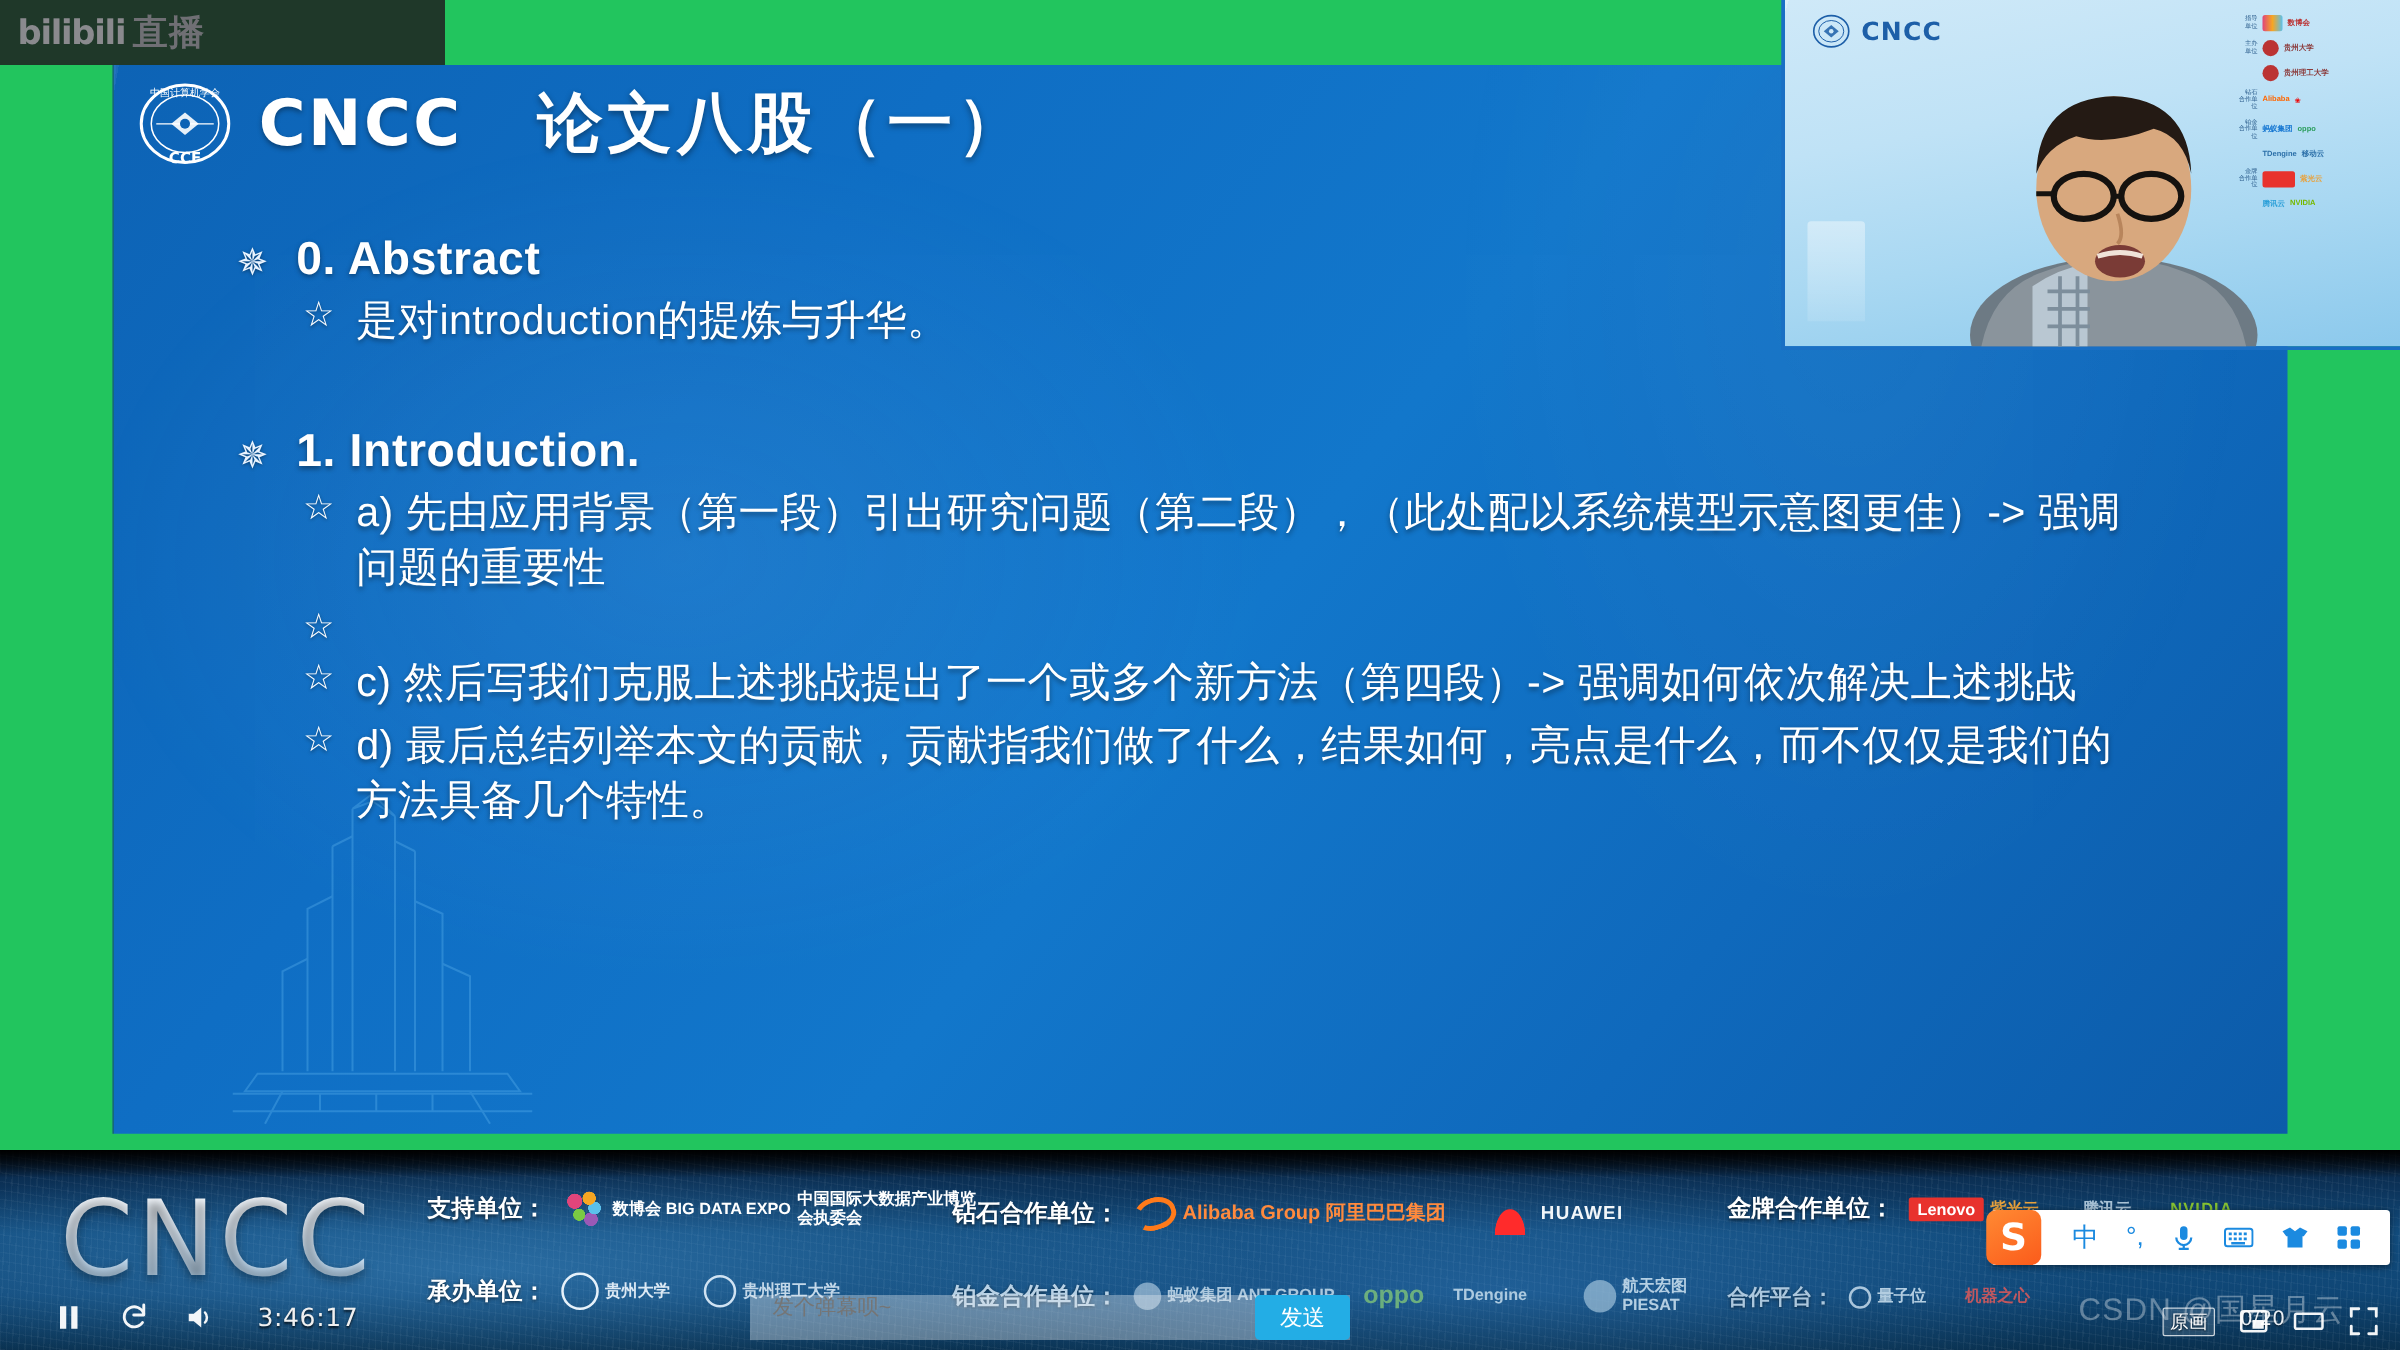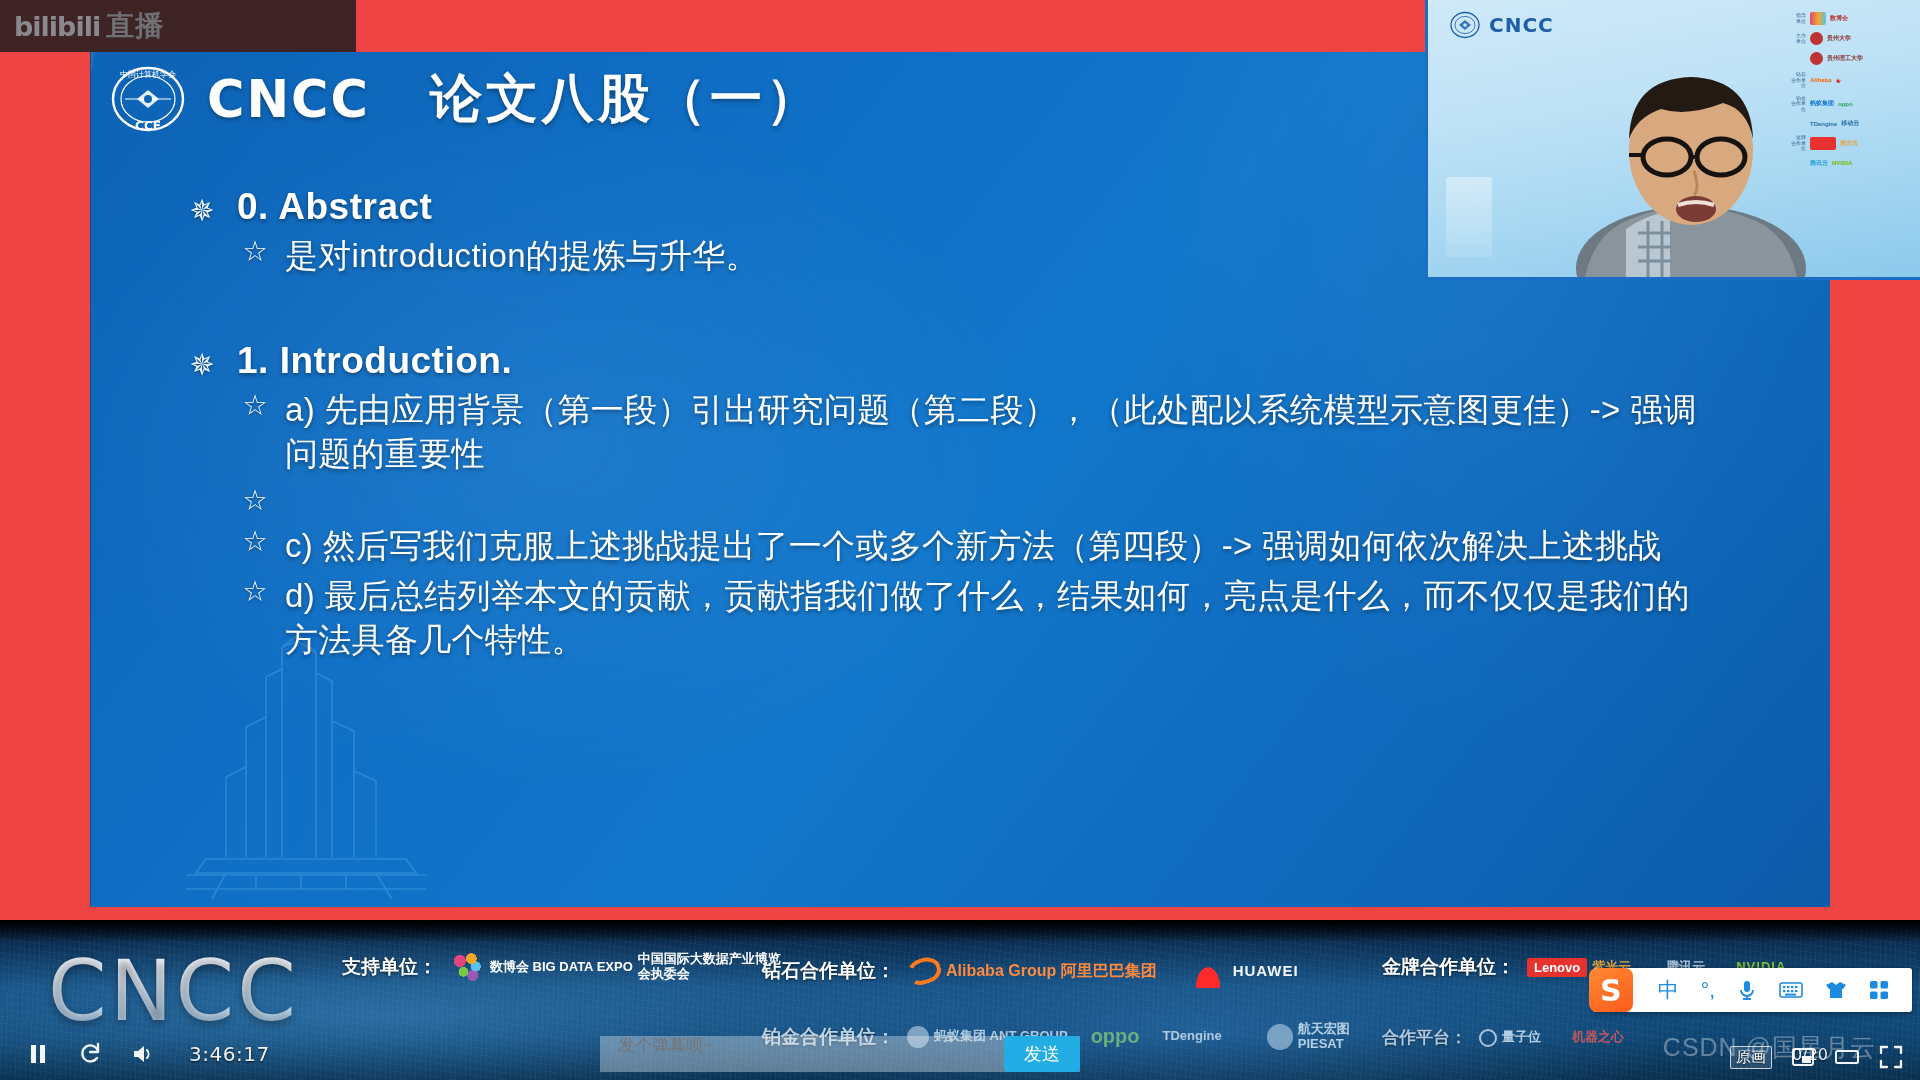--- a/index.html
+++ b/index.html
@@ -11,21 +11,21 @@
   
   .bili-wm { position:absolute; left:0; top:0; width:356px; height:52px;
     background:rgba(30,30,32,.85); display:flex; align-items:center; gap:6px;
     padding-left:14px; z-index:40; }
   .bili-logo { font-size:27px; font-weight:bold; color:#8a8a8e; letter-spacing:-1px;
     font-family:"DejaVu Sans",sans-serif; }
   .bili-zhibo { font-size:28px; color:#6f6f74; font-weight:bold; letter-spacing:1px; }
 
   
   .video-area { position:absolute; left:0; top:0; width:1920px; height:1080px;
-    background:#ef4444;padding-left:36px; }
+    background:#22c55e;padding-left:36px; }
 
   .slide { position:absolute; left:90px; top:52px; width:1740px; height:855px;
     background:linear-gradient(128deg,#0d63b5 0%,#0f6ec4 28%,#1277cb 52%,#0f69bc 76%,#0c5ba9 100%);
     overflow:hidden; border-left:1px solid #12507f; }
   
   .slide:before { content:""; position:absolute; inset:0;
     background:
       linear-gradient(100deg, rgba(255,255,255,.07) 0 4px, transparent 4px 34px),
       linear-gradient(95deg, rgba(255,255,255,.05) 0 2px, transparent 2px 19px),
       radial-gradient(ellipse 700px 500px at 26% 46%, rgba(160,215,255,.12), transparent 70%),
@@ -102,21 +102,21 @@
   .spon-grid { position:absolute; left:342px; top:14px; right:160px; height:130px; }
   .spon-row { position:absolute; display:flex; align-items:center; gap:12px; }
   .spon-lbl { color:#ffffff; font-size:19px; font-weight:bold; white-space:nowrap;
     text-shadow:0 1px 3px rgba(0,0,0,.6); }
   .spon-lbl.dim { color:#c6dced; opacity:.92; }
   .spon-logo { display:flex; align-items:center; gap:5px; }
   .logo-txt { font-size:13px; font-weight:bold; white-space:nowrap; line-height:1.15; }
 
   
   .ctrl-bar { position:absolute; left:0; bottom:0; width:1920px; height:52px; z-index:30;
-    display:flex; align-items:center; padding:0 11px; }
+    display:flex; align-items:center; padding:0 28px; }
   .ctrl-left { display:flex; align-items:center; gap:26px; padding-left:14px; }
   .ctrl-ico { width:26px; height:26px; cursor:pointer; opacity:.95; }
   .ctrl-time { color:#f0f0f0; font-size:20px; font-family:"DejaVu Sans",sans-serif;
     letter-spacing:.5px; margin-left:8px; text-shadow:0 1px 2px rgba(0,0,0,.8); }
 
   .danmaku-box { position:absolute; left:600px; bottom:8px; width:480px; height:36px;
     background:rgba(230,235,240,.38); border-radius:0; display:flex; align-items:flex-start;
     padding-left:18px; }
   .danmaku-input { background:transparent; border:none; outline:none; color:#fff;
     font-size:17px; width:330px; font-family:"Liberation Sans",sans-serif; }
@@ -313,20 +313,29 @@
             radial-gradient(circle at 30% 30%,#e0457b 18%,transparent 19%),
             radial-gradient(circle at 62% 22%,#f6a623 16%,transparent 17%),
             radial-gradient(circle at 74% 48%,#5bc0eb 16%,transparent 17%),
             radial-gradient(circle at 40% 66%,#7ac943 16%,transparent 17%),
             radial-gradient(circle at 66% 78%,#9b59b6 16%,transparent 17%);"></span>
           <span class="logo-txt" style="color:#fff">数博会 BIG DATA EXPO</span>
           <span class="logo-txt" style="color:#fff;max-width:150px;white-space:normal">中国国际大数据产业博览会执委会</span>
         </span>
       </div>
 
+      <div class="spon-row" style="left:0; top:84px;">
+        <span class="spon-lbl">承办单位：</span>
+        <span class="spon-logo">
+          <span style="display:inline-block;width:30px;height:30px;border-radius:50%;border:2px solid #e6f1fa;"></span>
+          <span class="logo-txt" style="color:#dce9f4">贵州大学</span>
+          <span style="display:inline-block;width:26px;height:26px;border-radius:50%;border:2px solid #cfe2f2;margin-left:22px;"></span>
+          <span class="logo-txt" style="color:#c3d8e9">贵州理工大学</span>
+        </span>
+      </div>
 
       <div class="spon-row" style="left:420px; top:20px;">
         <span class="spon-lbl">钻石合作单位：</span>
         <span class="spon-logo">
           <span style="display:inline-block;width:34px;height:26px;border-radius:50% 50% 45% 45%;
             border:4px solid #ff7a1a;border-left-color:transparent;transform:rotate(-18deg);"></span>
           <span class="logo-txt" style="color:#ff8a3d;font-size:16px">Alibaba Group 阿里巴巴集团</span>
           <span style="display:inline-block;width:40px;height:34px;margin-left:26px;background:
             radial-gradient(ellipse at 50% 100%, #ff2b2b 42%, transparent 44%);"></span>
           <span class="logo-txt" style="color:#f2f6f9;font-size:15px;letter-spacing:1px">HUAWEI</span>

